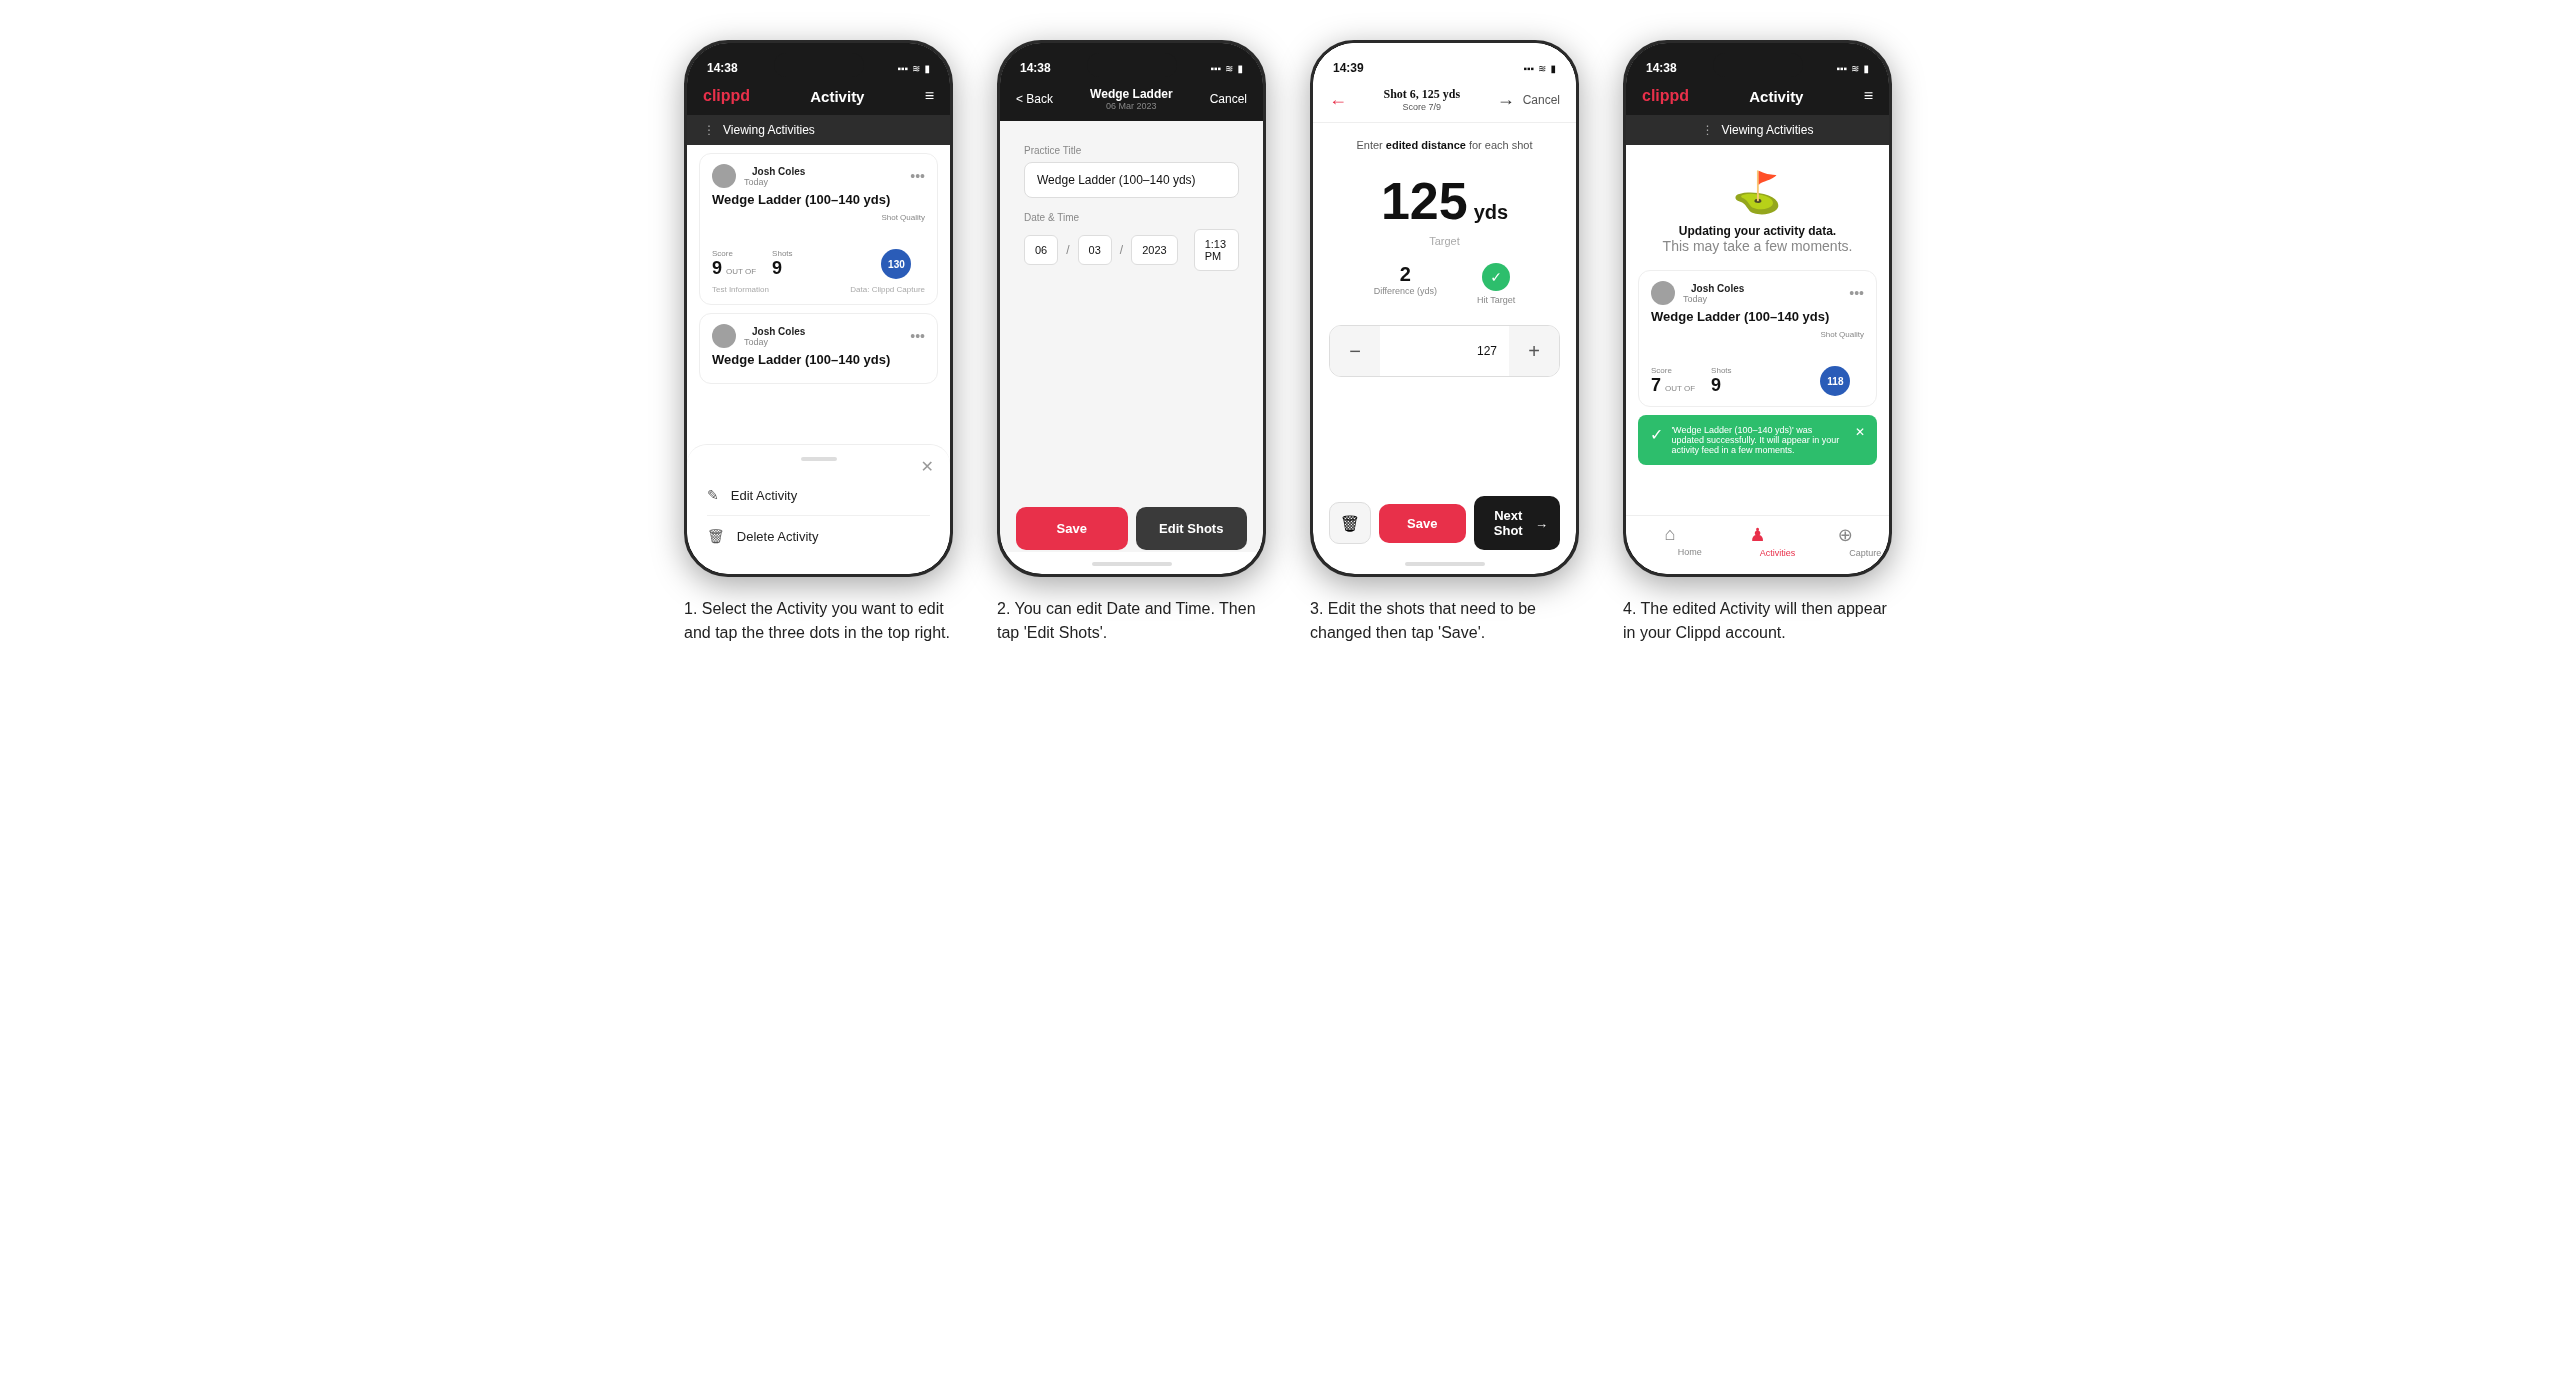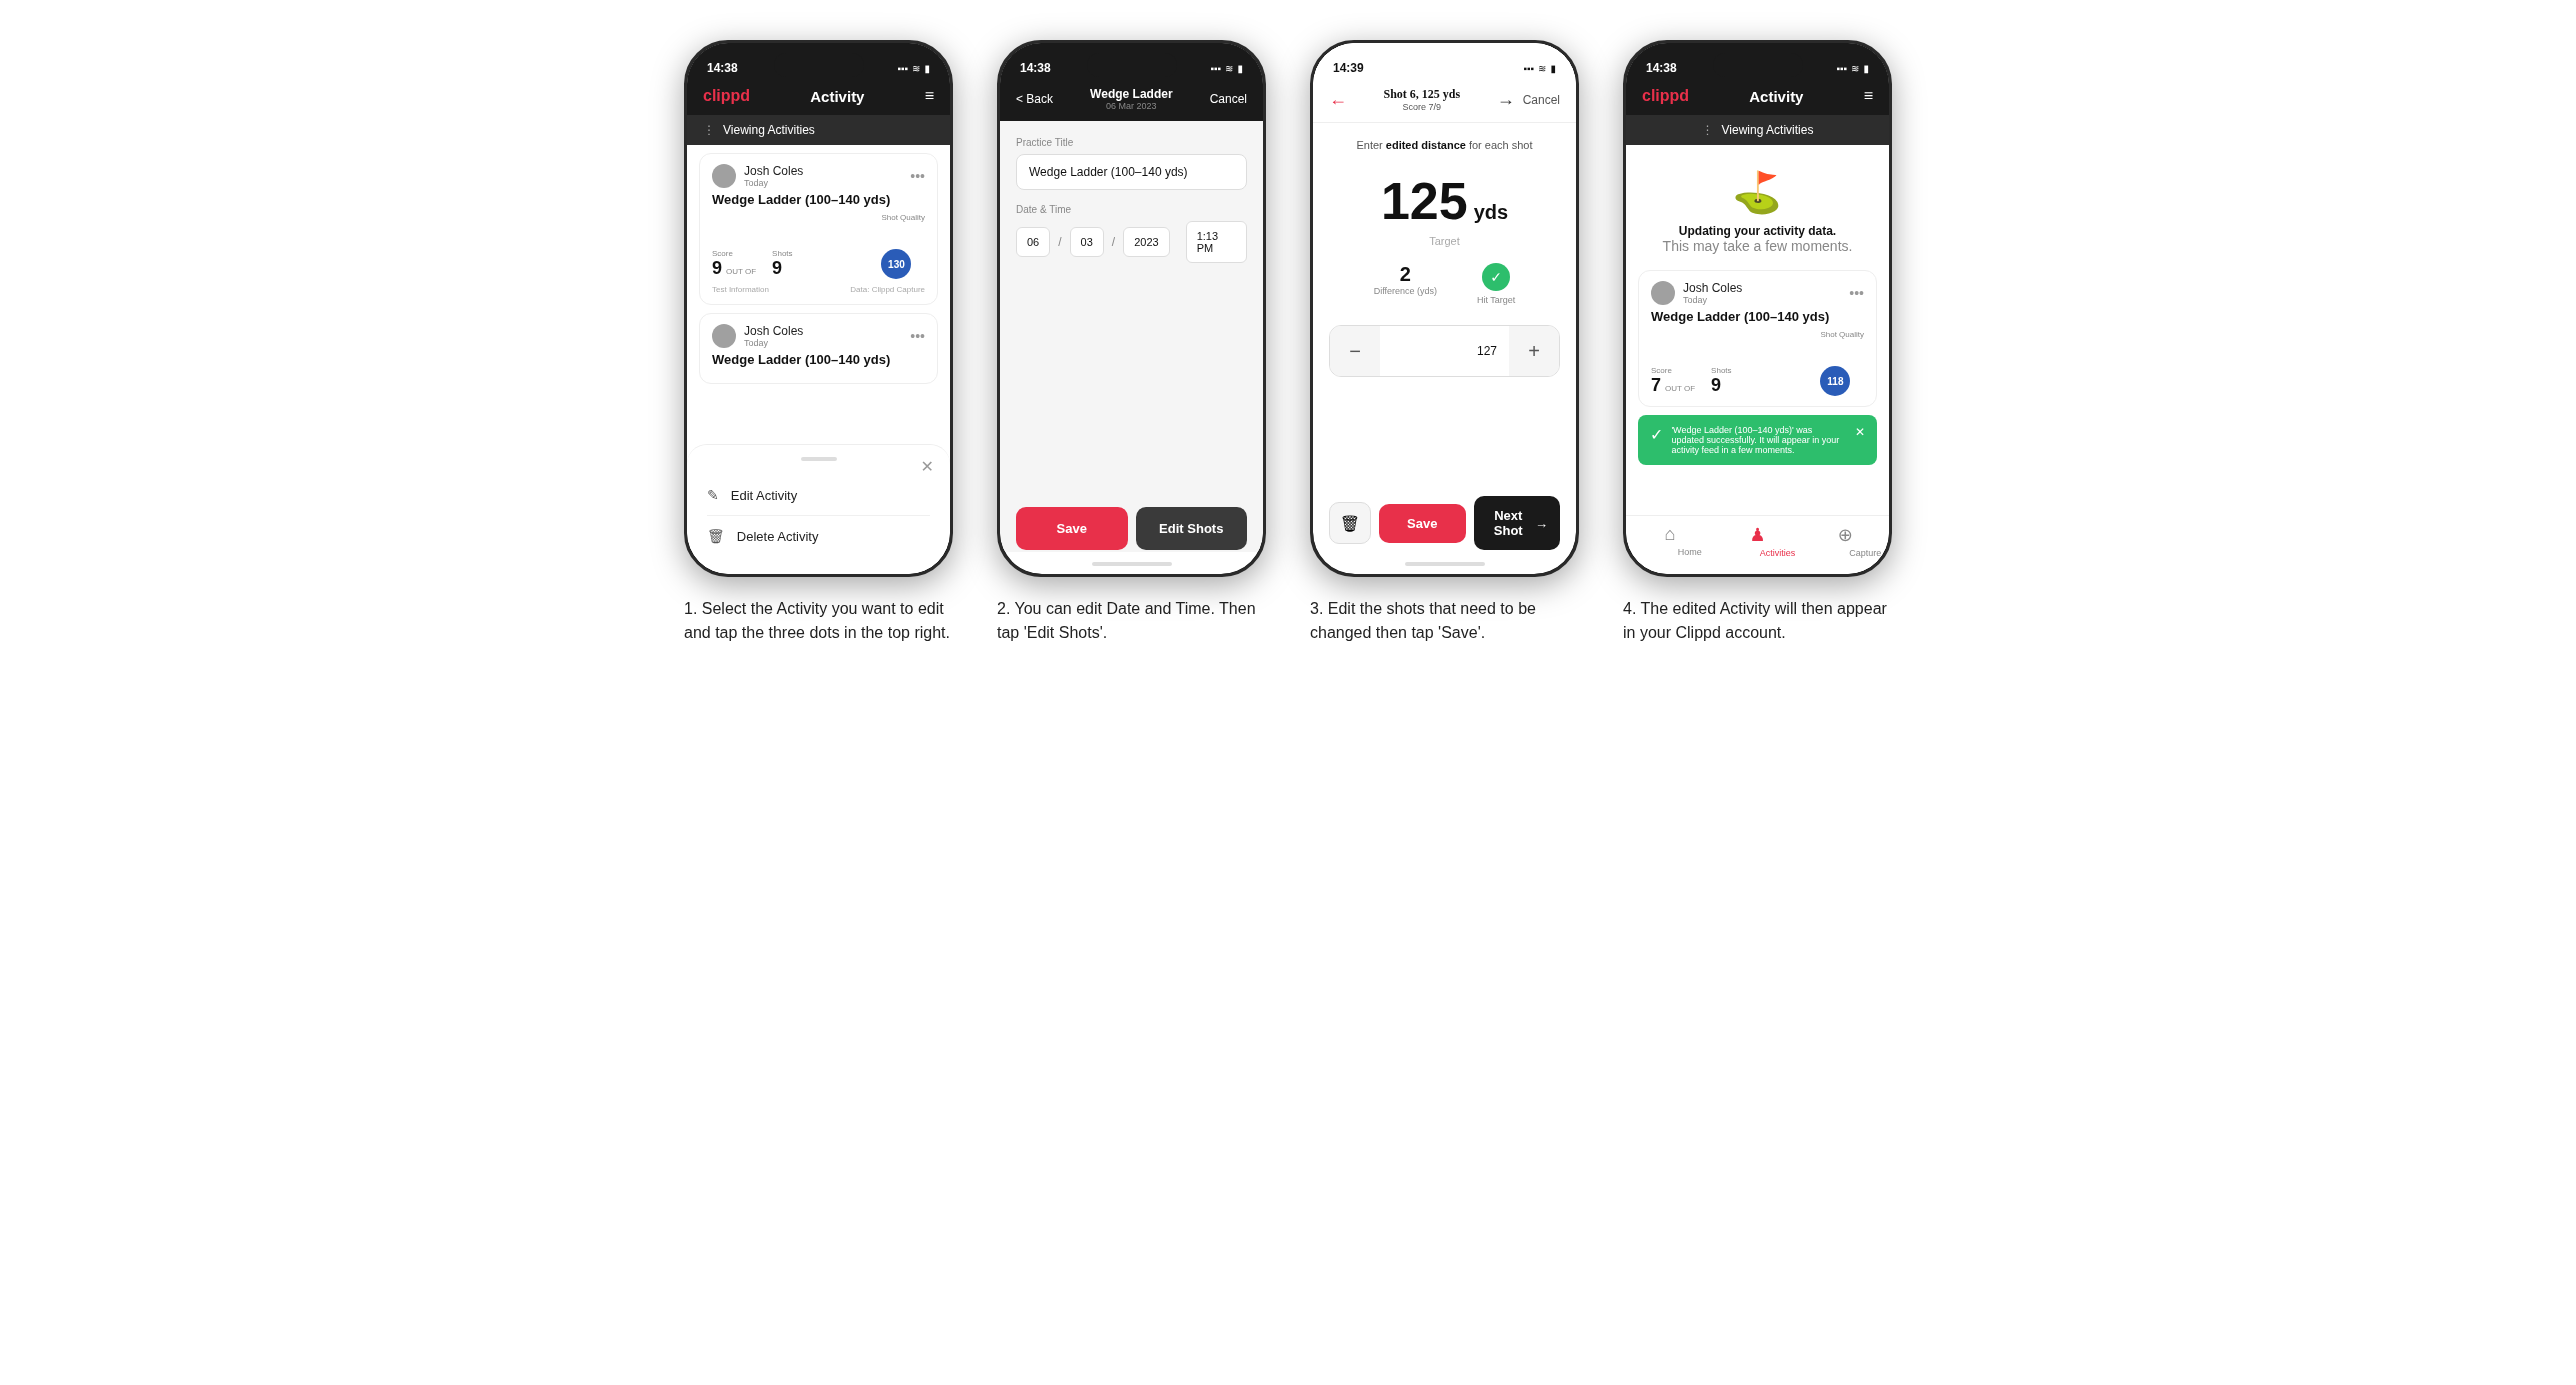--- a/index.html
+++ b/index.html
@@ -145,23 +145,24 @@
       gap: 8px;
     }
     .p1-avatar {
       width: 24px;
       height: 24px;
       border-radius: 50%;
       background: #b0b0b0;
       overflow: hidden;
     }
     .p1-user-name {
-      font-size: 12px;
-      font-weight: 400;
+      font-size: 10px;
+      font-weight: 700;
       color: #222;
+      margin-left: 8px;
     }
     .p1-dots {
       color: #999;
       font-size: 14px;
     }
     .p1-activity-title {
       font-size: 13px;
       font-weight: 700;
       color: #111;
       margin-bottom: 6px;
@@ -728,21 +729,21 @@
 
         <div class="p2-nav">
           <span class="p2-back">&lt; Back</span>
           <div class="p2-nav-center">
             <div class="p2-nav-title">Wedge Ladder</div>
             <div class="p2-nav-sub">06 Mar 2023</div>
           </div>
           <span class="p2-cancel">Cancel</span>
         </div>
 
-        <div style="background:#f5f5f5; flex:1; padding:16px; height:calc(100% - 100px);">
+        <div style="background:#f5f5f5; flex:1; padding:24px; height:calc(100% - 100px);">
           <div class="p2-form-label">Practice Title</div>
           <div class="p2-input">Wedge Ladder (100–140 yds)</div>
           <div class="p2-form-label">Date &amp; Time</div>
           <div class="p2-date-row">
             <span class="p2-date-part">06</span>
             <span class="p2-date-sep">/</span>
             <span class="p2-date-part">03</span>
             <span class="p2-date-sep">/</span>
             <span class="p2-date-part">2023</span>
             <span class="p2-date-part" style="margin-left:8px;">1:13 PM</span>

